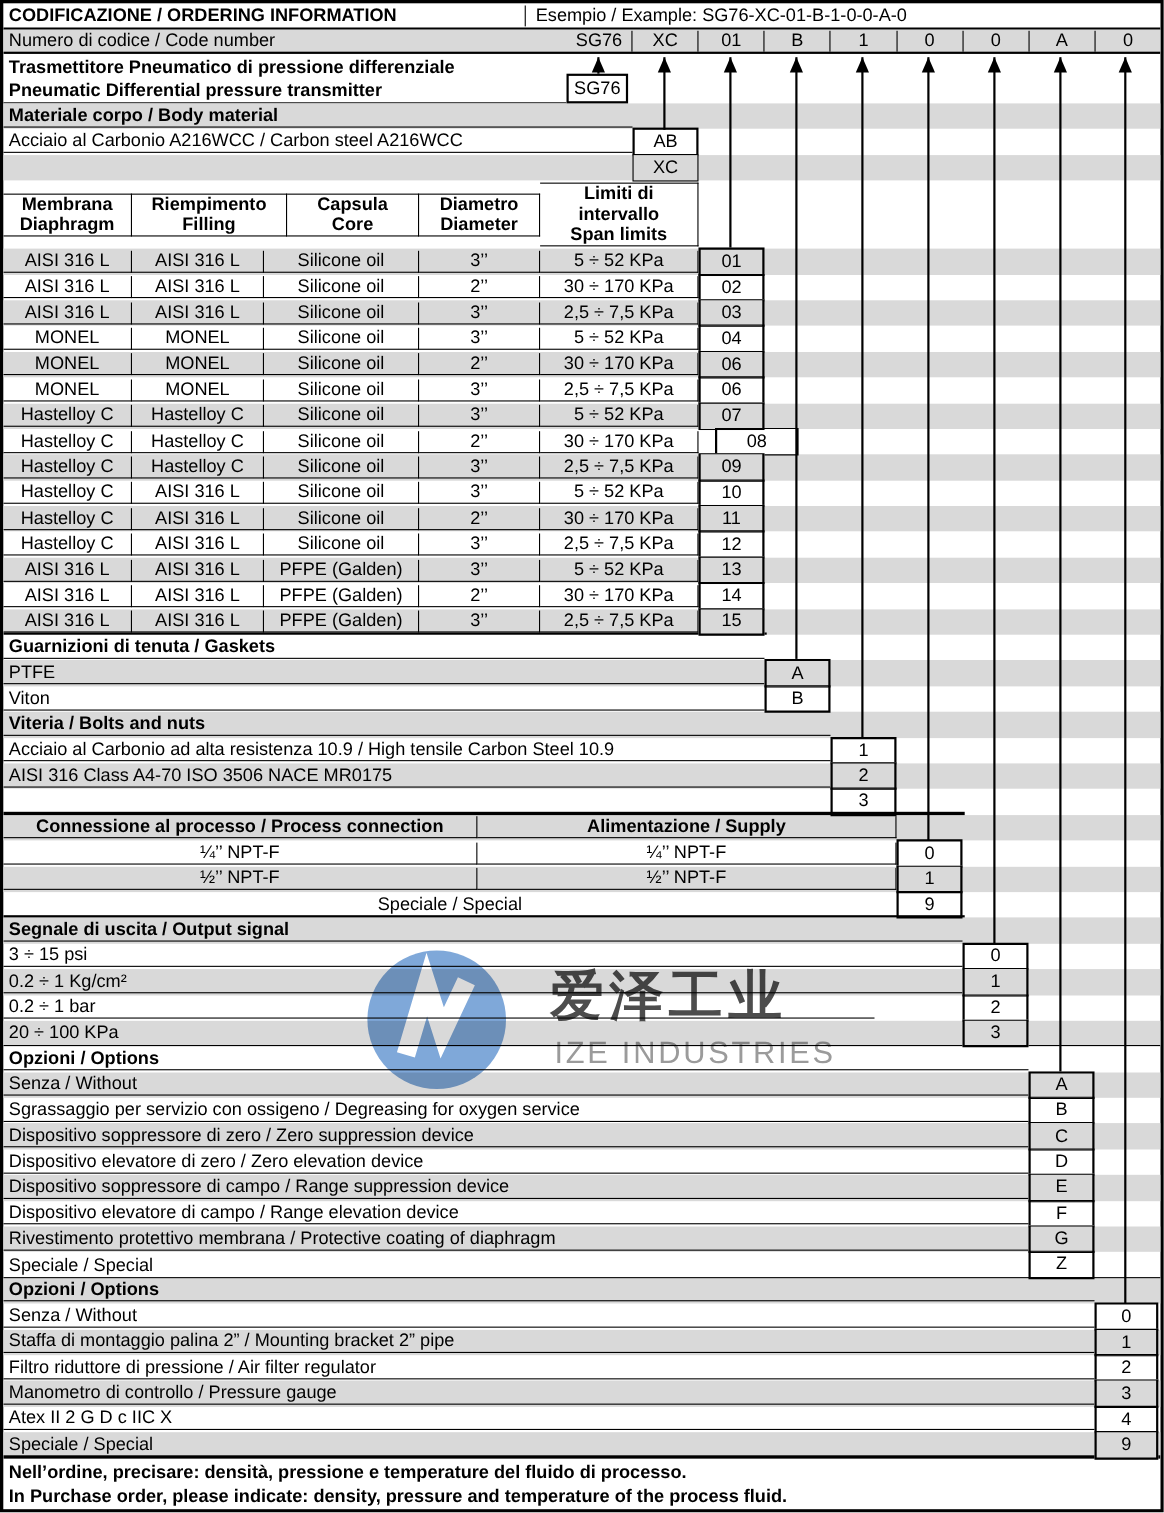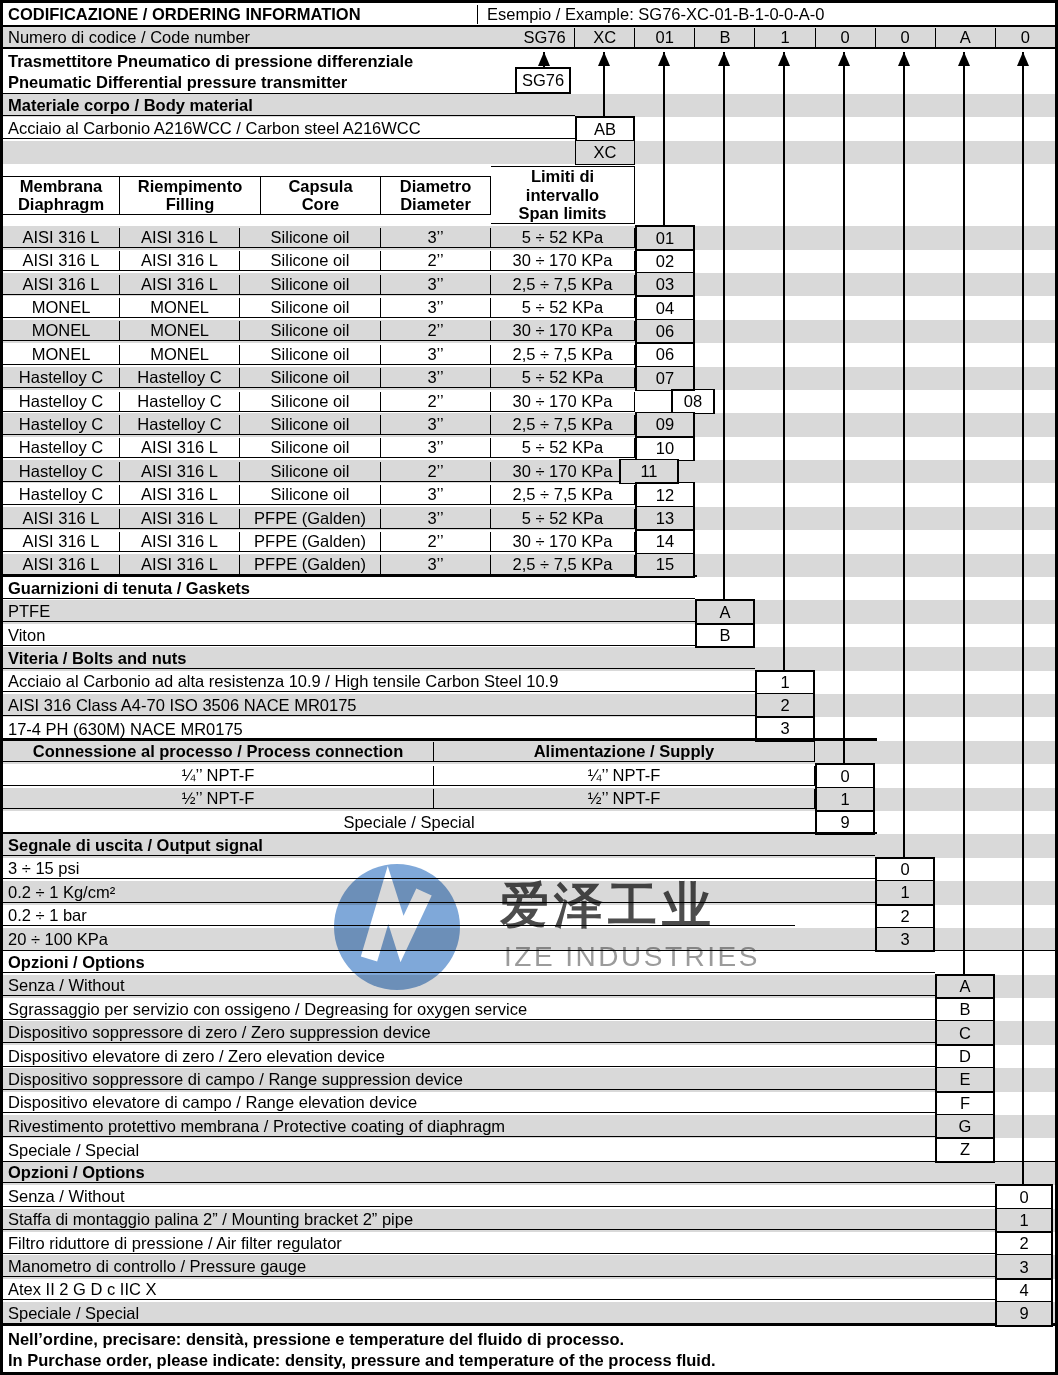--- a/index.html
+++ b/index.html
@@ -155,21 +155,21 @@
     <div class="td" style="width:110px">3’’</div>
     <div class="td" style="width:144px">5 ÷ 52 KPa</div>
     <div class="bx" style="left:632px;width:60px">07</div>
   </div>
   <div class="row r">
     <div class="td" style="width:117px">Hastelloy C</div>
     <div class="td" style="width:120px">Hastelloy C</div>
     <div class="td" style="width:141px">Silicone oil</div>
     <div class="td" style="width:110px">2’’</div>
     <div class="td" style="width:144px">30 ÷ 170 KPa</div>
-    <div class="bx" style="left:668px;width:44px">08</div>
+    <div class="bx" style="left:647px;width:76px">08</div>
   </div>
   <div class="row r g">
     <div class="td" style="width:117px">Hastelloy C</div>
     <div class="td" style="width:120px">Hastelloy C</div>
     <div class="td" style="width:141px">Silicone oil</div>
     <div class="td" style="width:110px">3’’</div>
     <div class="td" style="width:144px">2,5 ÷ 7,5 KPa</div>
     <div class="bx" style="left:632px;width:60px">09</div>
   </div>
   <div class="row r">
@@ -179,21 +179,21 @@
     <div class="td" style="width:110px">3’’</div>
     <div class="td" style="width:144px">5 ÷ 52 KPa</div>
     <div class="bx" style="left:632px;width:60px">10</div>
   </div>
   <div class="row r g">
     <div class="td" style="width:117px">Hastelloy C</div>
     <div class="td" style="width:120px">AISI 316 L</div>
     <div class="td" style="width:141px">Silicone oil</div>
     <div class="td" style="width:110px">2’’</div>
     <div class="td" style="width:144px">30 ÷ 170 KPa</div>
-    <div class="bx" style="left:616px;width:60px">11</div>
+    <div class="bx" style="left:632px;width:60px">11</div>
   </div>
   <div class="row r">
     <div class="td" style="width:117px">Hastelloy C</div>
     <div class="td" style="width:120px">AISI 316 L</div>
     <div class="td" style="width:141px">Silicone oil</div>
     <div class="td" style="width:110px">3’’</div>
     <div class="td" style="width:144px">2,5 ÷ 7,5 KPa</div>
     <div class="bx" style="left:632px;width:60px">12</div>
   </div>
   <div class="row r g">
@@ -238,21 +238,20 @@
   </div>
   <div class="row r">
     <div class="lab" style="width:752px">Acciaio al Carbonio ad alta resistenza 10.9 / High tensile Carbon Steel 10.9</div>
     <div class="bx f" style="left:752px;width:60px">1</div>
   </div>
   <div class="row r g">
     <div class="lab" style="width:752px">AISI 316 Class A4-70 ISO 3506 NACE MR0175</div>
     <div class="bx" style="left:752px;width:60px">2</div>
   </div>
   <div class="row r">
-    <div class="lab nb" style="width:752px">17-4 PH (630M) NACE MR0175</div>
     <div class="bx l" style="left:752px;width:60px">3</div>
   </div>
 
   <div class="row r g">
     <div class="cc b" style="width:431px">Connessione al processo / Process connection</div>
     <div class="cc b" style="width:381px">Alimentazione / Supply</div>
   </div>
   <div class="row r">
     <div class="cc" style="width:431px">¼’’ NPT-F</div>
     <div class="cc" style="width:381px">¼’’ NPT-F</div>

